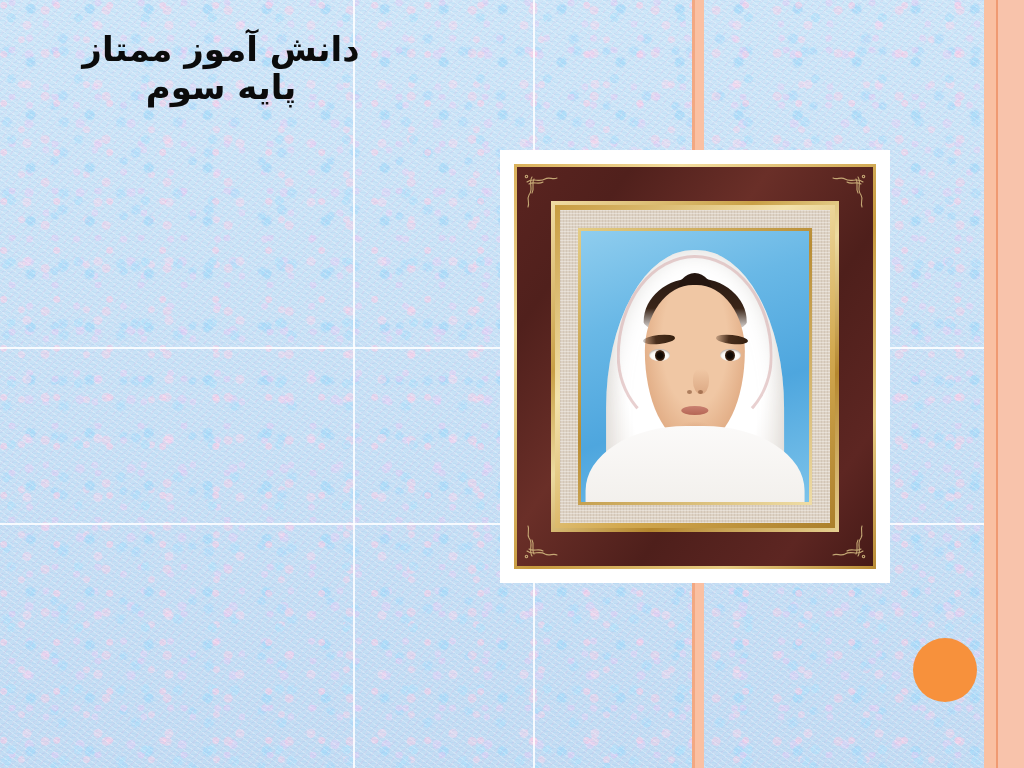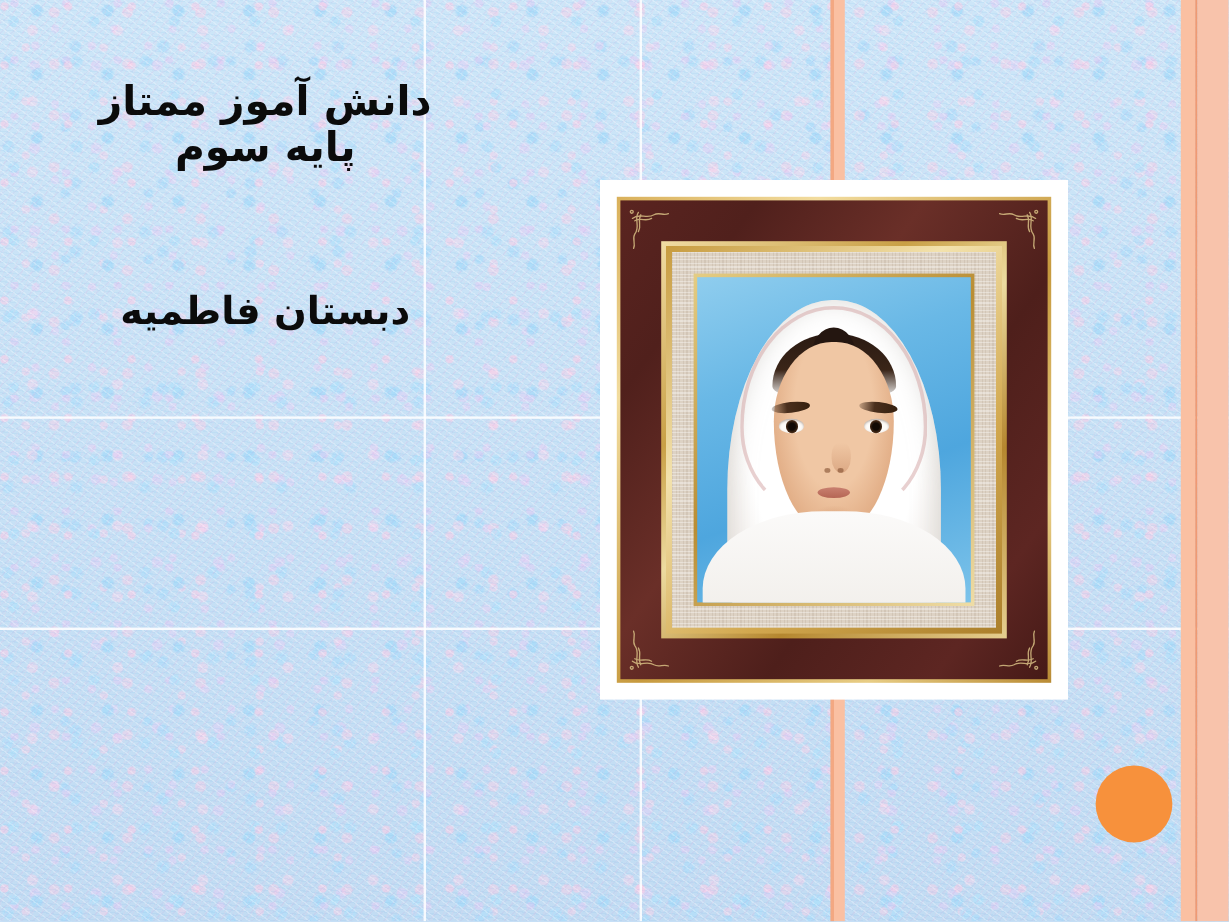--- a/index.html
+++ b/index.html
@@ -59,21 +59,20 @@
   .band-wide{background:#f8c3ab;}
   .band-edge{width:2px;background:#f09a72;}
 
   
   .text-block{
     position:absolute;text-align:center;
     font-family:"DejaVu Sans","Liberation Sans",sans-serif;
     font-weight:bold;line-height:1.12;
     direction:rtl;unicode-bidi:isolate;
     white-space:pre-line;
-    margin-top:36px;
   }
   #title-main{
     left:56px;top:30px;width:330px;
     font-size:34px;color:#0b0b0b;
   }
   #title-school{
     left:56px;top:206px;width:330px;
     font-size:32px;color:#0b0b0b;
   }
   #student-name{
@@ -254,21 +253,20 @@
 
   <div class="band band-line" style="left:692px;"></div>
   <div class="band band-soft" style="left:695px;width:9px;"></div>
   <div class="band band-soft" style="left:984px;width:12px;"></div>
   <div class="band band-edge" style="left:996px;"></div>
   <div class="band band-wide" style="left:998px;width:26px;"></div>
 
   <div class="text-block" id="title-main">دانش آموز ممتاز
 پایه سوم</div>
 
-  <div class="text-block" id="title-school">دبستان فاطمیه</div>
 
 
   <div id="accent-dot"></div>
 
   <div id="photo-frame">
     <div class="frame-gold-outer">
       <div class="frame-wood">
 
         <svg class="corner-orn tl" viewBox="0 0 40 40">
           <g fill="none" stroke="#d8bf84" stroke-width="1.1" stroke-linecap="round">

